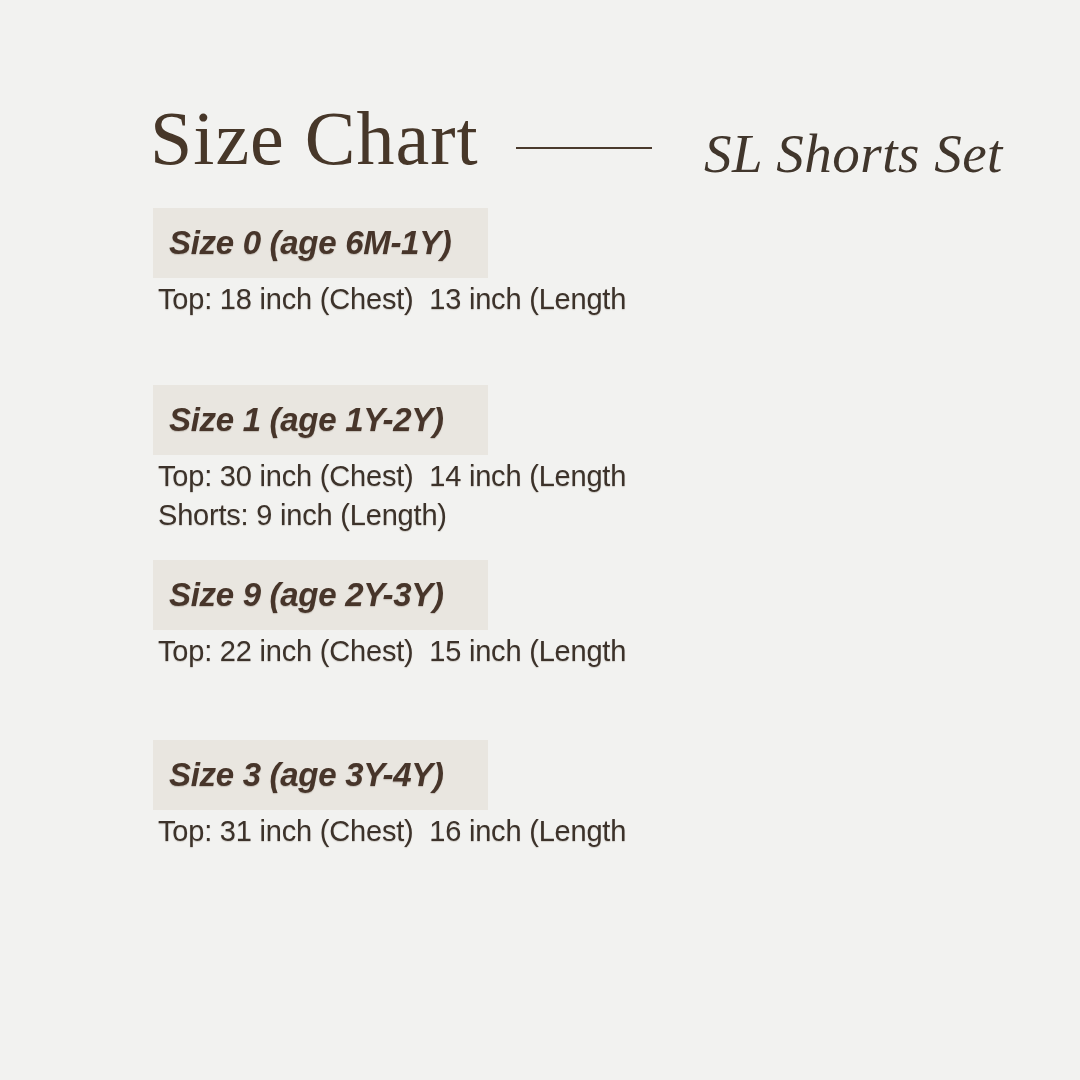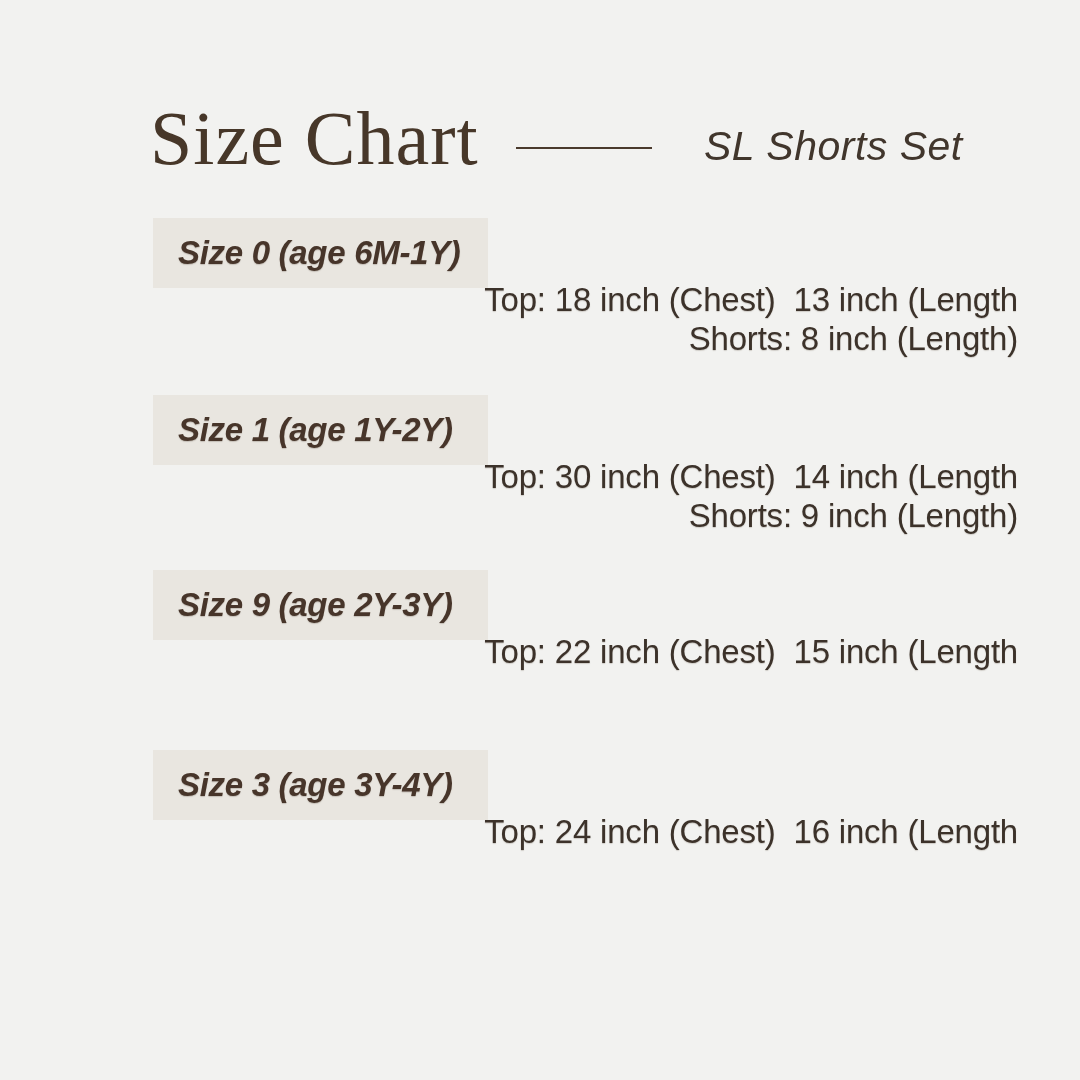--- a/index.html
+++ b/index.html
@@ -35,87 +35,86 @@
     width: 136px;
     height: 2px;
     background: #4a3a2c;
   }
   .product-name {
     position: absolute;
     left: 704px;
     top: 124px;
     font-style: italic;
     font-weight: 500;
-    font-size: 41px;
+    font-size: 55px;
     line-height: 1.1;
     letter-spacing: 0.5px;
     color: #41362c;
+    font-family: Liberation Serif, serif;
   }
   .size-section {
     position: absolute;
     left: 0;
     width: 1080px;
   }
   .size-section.s0 { top: 200px; }
   .size-section.s1 { top: 377px; }
   .size-section.s2 { top: 552px; }
   .size-section.s3 { top: 732px; }
   .size-badge {
     position: absolute;
     left: 153px;
-    top: 18px;
+    top: 8px;
     width: 335px;
     height: 70px;
     background: #e9e6e0;
     display: flex;
     align-items: center;
     box-sizing: border-box;
-    padding-left: 25px;
+    padding-left: 16px;
   }
   .size-badge-label {
     font-style: italic;
     font-weight: 700;
     font-size: 33px;
     letter-spacing: -0.3px;
     color: #47352a;
     text-shadow: 0 1px 1px rgba(125, 115, 104, 0.35);
     white-space: pre;
   }
   .measurements {
     position: absolute;
     left: 158px;
     top: 80px;
     width: 860px;
   }
   .measurement-line {
-    font-size: 33px;
+    font-size: 29px;
     line-height: 39px;
     letter-spacing: -0.2px;
     color: #3c322a;
     text-shadow: 0 1px 1px rgba(125, 115, 104, 0.3);
     white-space: pre;
-    text-align: right;
   }
 </style>
 </head>
 <body>
 
 <div class="canvas">
 
   <h1 class="page-title">Size Chart</h1>
   <div class="title-divider"></div>
   <div class="product-name">SL Shorts Set</div>
 
   <div class="size-section s0">
     <div class="size-badge">
       <span class="size-badge-label">Size 0 (age 6M-1Y)</span>
     </div>
     <div class="measurements">
       <div class="measurement-line">Top: 18 inch (Chest)  13 inch (Length</div>
-      <div class="measurement-line">Shorts: 8 inch (Length)</div>
     </div>
   </div>
 
   <div class="size-section s1">
     <div class="size-badge">
       <span class="size-badge-label">Size 1 (age 1Y-2Y)</span>
     </div>
     <div class="measurements">
       <div class="measurement-line">Top: 30 inch (Chest)  14 inch (Length</div>
       <div class="measurement-line">Shorts: 9 inch (Length)</div>
@@ -129,17 +128,17 @@
     <div class="measurements">
       <div class="measurement-line">Top: 22 inch (Chest)  15 inch (Length</div>
     </div>
   </div>
 
   <div class="size-section s3">
     <div class="size-badge">
       <span class="size-badge-label">Size 3 (age 3Y-4Y)</span>
     </div>
     <div class="measurements">
-      <div class="measurement-line">Top: 24 inch (Chest)  16 inch (Length</div>
+      <div class="measurement-line">Top: 31 inch (Chest)  16 inch (Length</div>
     </div>
   </div>
 
 </div>
 
 </body></html>

